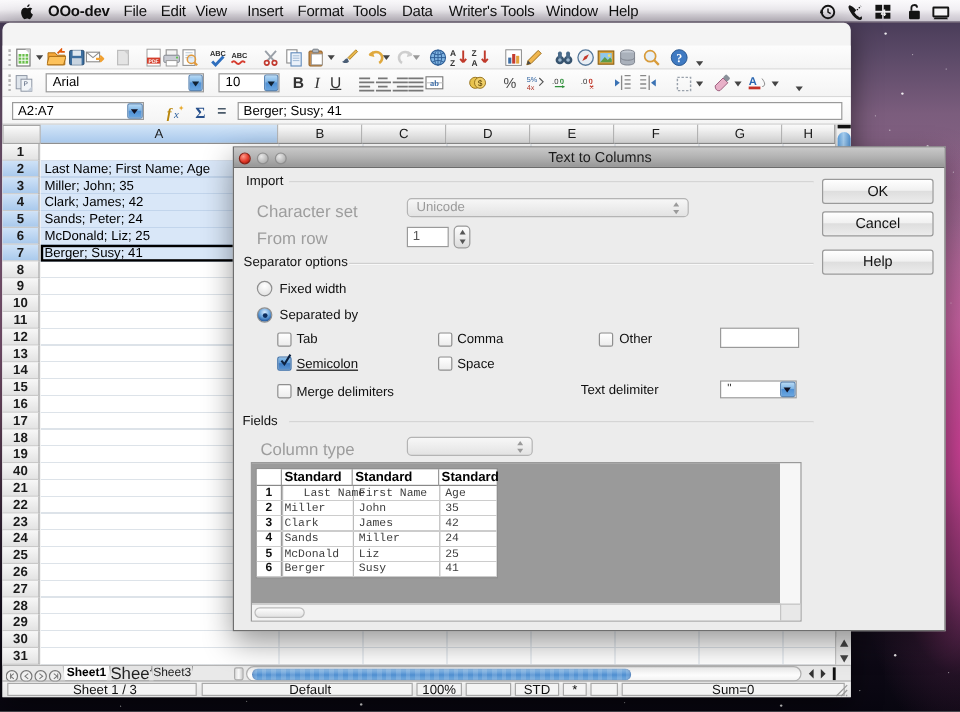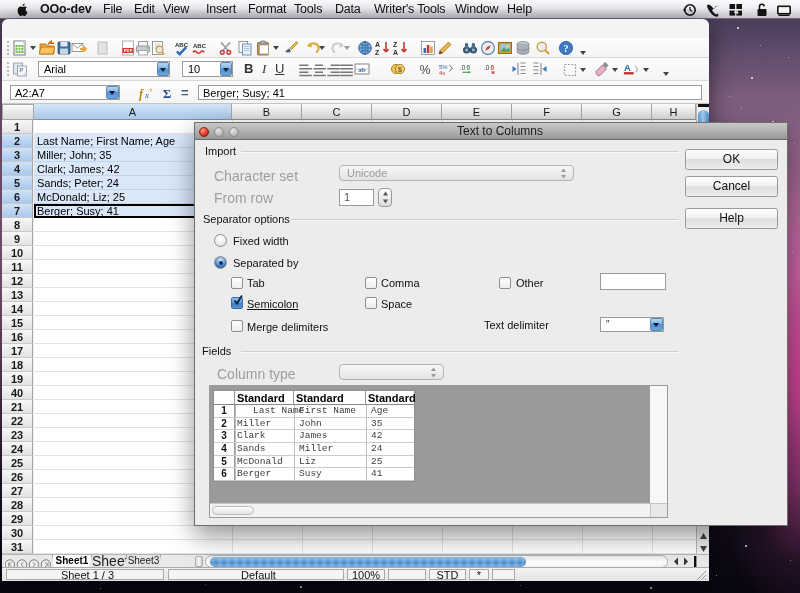--- a/index.html
+++ b/index.html
@@ -511,20 +511,21 @@
       </svg>
  </div>
  <div id="statusbar" class="a">
   <div class="sfield" style="left:4px;width:158px;padding-left:5px;">Sheet 1 / 3</div>
   <div class="sfield" style="left:166px;width:176px;padding-left:5px;">Default</div>
   <div class="sfield" style="left:345px;width:38px;text-align:center;">100%</div>
   <div class="sfield" style="left:386px;width:38px;"></div>
   <div class="sfield" style="left:427px;width:37px;text-align:center;">STD</div>
   <div class="sfield" style="left:467px;width:20px;text-align:center;">*</div>
   <div class="sfield" style="left:490px;width:23px;"></div>
+  <div class="sfield" style="left:516px;width:186px;text-align:center;">Sum=0</div>
   <svg class="a" style="left:694px;top:2px" width="11" height="11" viewBox="0 0 11 11">
         <path d="M10 1 1 10M10 5 5 10M10 9 9 10" stroke="#9a9a9a" stroke-width="1"></path>
       </svg>
  </div>
 </div>
 <div id="dlg" class="a">
  <div id="dtitle" class="a">Text to Columns</div>
  <div class="a" style="left:4px;top:3.5px;width:10px;height:10px;border-radius:50%;background:radial-gradient(circle at 35% 30%,#ff9a8a,#e33a2a 55%,#9a1408);border:1px solid #8a2015;box-sizing:border-box;"></div>
  <div class="a" style="left:18.5px;top:3.5px;width:10px;height:10px;border-radius:50%;background:radial-gradient(circle at 35% 30%,#e8e8e8,#bcbcbc 60%,#a0a0a0);border:1px solid #8f8f8f;box-sizing:border-box;"></div>
  <div class="a" style="left:34px;top:3.5px;width:10px;height:10px;border-radius:50%;background:radial-gradient(circle at 35% 30%,#e8e8e8,#bcbcbc 60%,#a0a0a0);border:1px solid #8f8f8f;box-sizing:border-box;"></div>

